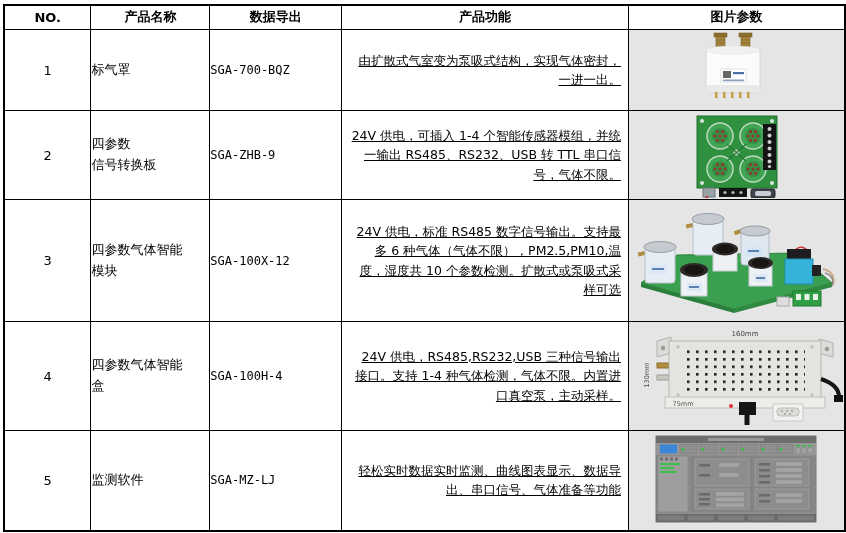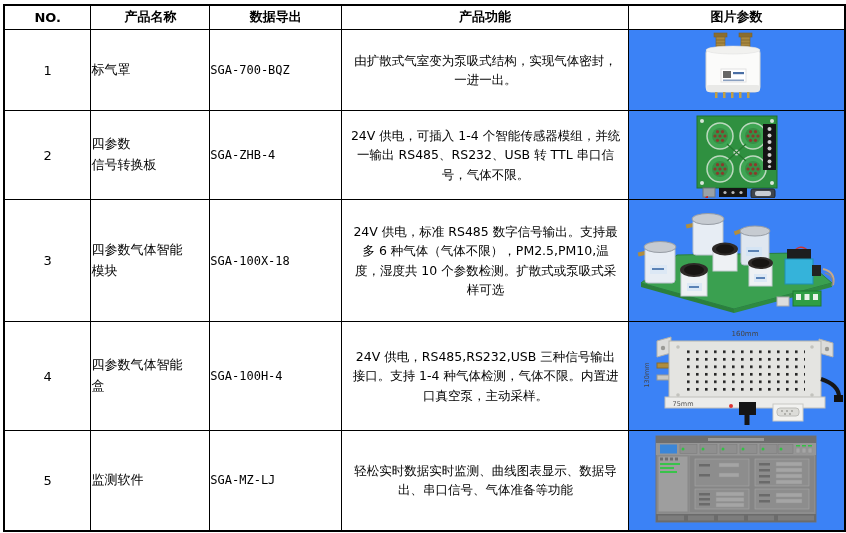--- a/index.html
+++ b/index.html
@@ -5,22 +5,22 @@
   html,body{margin:0;padding:0;background:#fff;width:846px;height:533px;overflow:hidden;
             font-family:"DejaVu Sans","Liberation Sans",sans-serif;color:#000;}
   table.product-table{position:absolute;left:3px;top:4px;border-collapse:collapse;
             table-layout:fixed;border:2px solid #000;background:#fff;}
   .product-table th,.product-table td{border:1.5px solid #000;vertical-align:middle;
             padding:0;overflow:hidden;}
   .product-table th{font-size:13px;font-weight:bold;height:20px;text-align:center;padding:1px 8px 2px;}
   td.c-no{text-align:center;font-size:13px;}
   td.c-name{text-align:left;font-size:13px;line-height:1.6;white-space:pre-line;}
   td.c-model{text-align:left;font-size:12px;font-family:"DejaVu Sans Mono","Liberation Mono",monospace;}
-  td.c-func{text-align:center;font-size:12.5px;line-height:1.55;padding:4px 7px 4px 8px;}
-  td.c-img{text-align:center;background:#3b82f6;}
+  td.c-func{text-align:right;font-size:12.5px;line-height:1.55;padding:4px 7px 4px 8px;text-decoration:underline;}
+  td.c-img{text-align:center;background:#e5e5e5;}
   td.c-img svg{display:block;margin:0 auto;}
   tr.r1{height:81px;} tr.r2{height:89px;} tr.r3{height:122px;} tr.r4{height:109px;} tr.r5{height:100px;}
 </style>
 </head>
 <body>
 
 <table class="product-table">
   <colgroup>
     <col style="width:87px">
       <col style="width:119px">
@@ -70,21 +70,21 @@
             </g>
           </g>
         </svg>
       </td>
     </tr>
 
     <tr class="r2">
       <td class="c-no">2</td>
       <td class="c-name">四参数
 信号转换板</td>
-      <td class="c-model">SGA-ZHB-4</td>
+      <td class="c-model">SGA-ZHB-9</td>
       <td class="c-func">24V 供电，可插入 1-4 个智能传感器模组，并统一输出 RS485、RS232、USB 转 TTL 串口信号，气体不限。</td>
       <td class="c-img">
         <svg width="215" height="85" viewBox="0 0 215 85">
           <g transform="translate(68,1)">
             <rect x="0" y="2" width="80" height="72" fill="#2f9040" stroke="#20702c"></rect>
             <g fill="#d9e6da">
                 <circle cx="5" cy="7" r="2"></circle>
                 <circle cx="75" cy="7" r="2"></circle>
                 <circle cx="5" cy="69" r="2"></circle>
                 <circle cx="75" cy="69" r="2"></circle>
@@ -167,21 +167,21 @@
             <path d="M11,83 c-1.5,0 -2,1 -1.5,2" stroke="#cc2222" stroke-width="2" fill="none"></path>
           </g>
         </svg>
       </td>
     </tr>
 
     <tr class="r3">
       <td class="c-no">3</td>
       <td class="c-name">四参数气体智能
 模块</td>
-      <td class="c-model">SGA-100X-18</td>
+      <td class="c-model">SGA-100X-12</td>
       <td class="c-func">24V 供电，标准 RS485 数字信号输出。支持最多 6 种气体（气体不限），PM2.5,PM10,温度，湿度共 10 个参数检测。扩散式或泵吸式采样可选</td>
       <td class="c-img">
         <svg width="215" height="112" viewBox="0 0 215 112">
           <g transform="translate(10,2)">
             <polygon points="2,76 95,102 193,76 158,46 38,48" fill="#3aa050" stroke="#2b7f3c"></polygon>
             <polygon points="2,76 95,102 95,106 2,80" fill="#2b7f3c"></polygon>
             <polygon points="95,102 193,76 193,80 95,106" fill="#2e8a41"></polygon>
             <g>
               <g transform="translate(6,32)">
                 <rect x="-7" y="12" width="10" height="4" fill="#b08d3e" transform="rotate(-12 0 14)"></rect>

